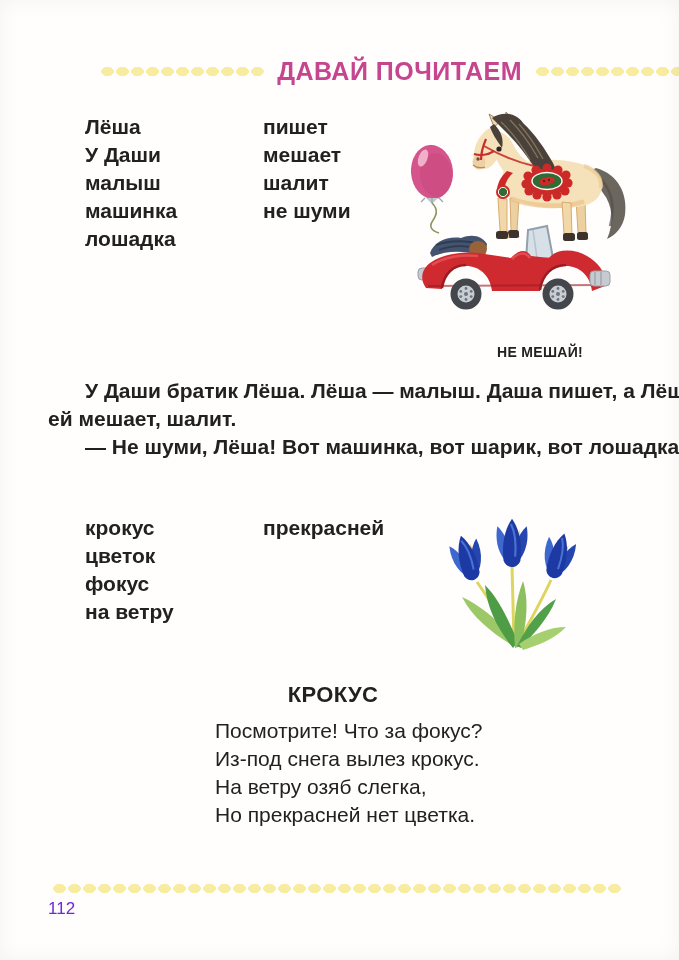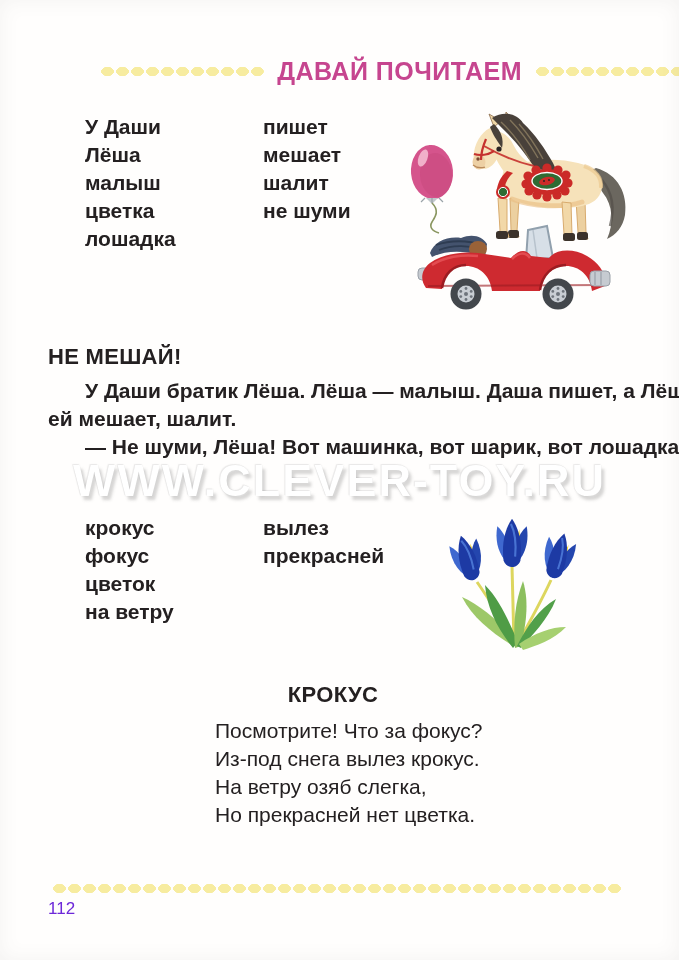--- a/index.html
+++ b/index.html
@@ -21,22 +21,22 @@
   .header-title{font-size:25px;font-weight:bold;letter-spacing:.5px;color:var(--accent,#c6458f);white-space:nowrap;}
 
   
   .vocab{position:absolute;left:85px;display:flex;}
   .vocab ul{list-style:none;margin:0;padding:0;font-size:21px;line-height:28px;font-weight:bold;}
   .vocab .col1{width:178px;}
   .vocab1{top:113px;}
   .vocab2{top:514px;}
 
   
-  .story-title{position:absolute;top:344px;left:48px;width:535px;text-align:left;
-    font-size:22px;font-weight:bold;letter-spacing:.3px;}
+  .story-title{position:absolute;top:344px;left:48px;width:535px;text-align:right;
+    font-size:14px;font-weight:bold;letter-spacing:.3px;}
   .story{position:absolute;top:377px;left:48px;width:592px;font-size:21px;line-height:28px;font-weight:bold;}
   .story .line{white-space:nowrap;}
   .story .indent{padding-left:37px;}
 
   
   .watermark{position:absolute;top:455px;left:0;width:679px;text-align:center;
     font-size:45px;font-weight:bold;letter-spacing:2px;color:#ffffff;white-space:nowrap;
     text-shadow:3px 4px 3px rgba(120,120,120,.30),0 0 1px rgba(170,170,170,.35),-1px -1px 1px rgba(210,210,210,.4);}
 
   
@@ -58,24 +58,24 @@
 <div class="page">
 
   <div class="header-band">
     <span class="dots dots-left"></span>
     <span class="header-title">ДАВАЙ ПОЧИТАЕМ</span>
     <span class="dots dots-right"></span>
   </div>
 
   <div class="vocab vocab1">
     <ul class="col1">
+      <li>Лёша</li>
       <li>У Даши</li>
-      <li>Лёша</li>
       <li>малыш</li>
-      <li>цветка</li>
+      <li>машинка</li>
       <li>лошадка</li>
     </ul>
     <ul class="col2">
       <li>пишет</li>
       <li>мешает</li>
       <li>шалит</li>
       <li>не шуми</li>
     </ul>
   </div>
 
@@ -189,31 +189,29 @@
     </g>
   </svg>
 
   <div class="story-title">НЕ МЕШАЙ!</div>
   <div class="story">
     <div class="line indent">У Даши братик Лёша. Лёша — малыш. Даша пишет, а Лёша</div>
     <div class="line">ей мешает, шалит.</div>
     <div class="line indent">— Не шуми, Лёша! Вот машинка, вот шарик, вот лошадка.</div>
   </div>
 
-  <div class="watermark">WWW.CLEVER-TOY.RU</div>
 
   <div class="vocab vocab2">
     <ul class="col1">
       <li>крокус</li>
+      <li>цветок</li>
       <li>фокус</li>
-      <li>цветок</li>
       <li>на ветру</li>
     </ul>
     <ul class="col2">
-      <li>вылез</li>
       <li>прекрасней</li>
     </ul>
   </div>
 
   <svg class="illus2" viewBox="0 0 142 142" aria-hidden="true">
     <defs>
       <g id="tulip">
         <path d="M-6,-10 L-2,-32 L2,-18 L7,-34 L9,-12 Z" fill="#f0d22c"></path>
         <path d="M0,2 C-11,-6 -17,-20 -14,-37 C-5,-29 -1,-14 0,-2 Z" fill="#3f68cf"></path>
         <path d="M0,2 C11,-6 17,-20 14,-37 C5,-29 1,-14 0,-2 Z" fill="#2446ae"></path>

